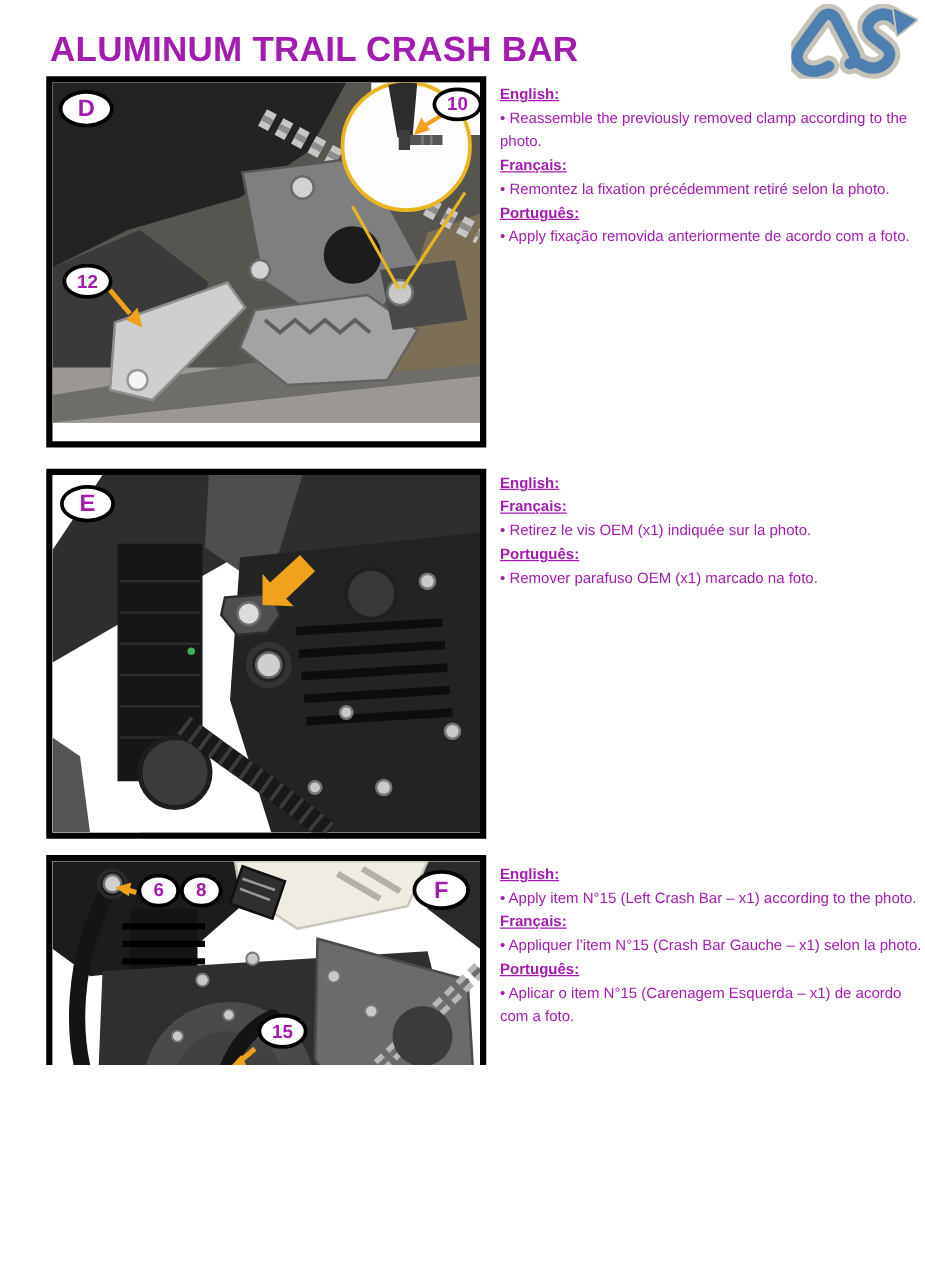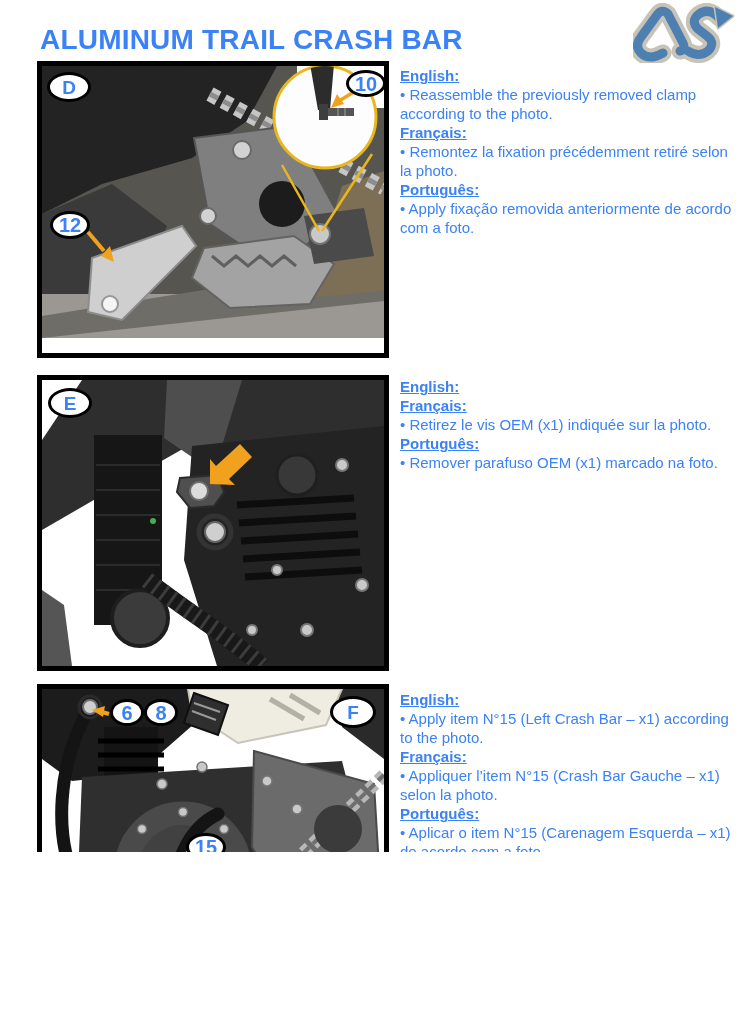--- a/index.html
+++ b/index.html
@@ -1,31 +1,31 @@
 <!DOCTYPE html>
 <html><head>
 <meta charset="utf-8">
 <style>
   html,body{margin:0;padding:0;background:#fff;}
   .page{position:relative;width:740px;height:852px;background:#ffffff;overflow:hidden;
-        font-family:"Liberation Sans",sans-serif;color:#3b82f6;}
+        font-family:"Liberation Sans",sans-serif;color:#a21caf;}
   .title{position:absolute;left:40px;top:24px;font-size:28px;font-weight:bold;
          letter-spacing:.2px;white-space:nowrap;}
   .logo{position:absolute;left:633px;top:3px;}
   .panel{position:absolute;left:37px;width:352px;border:5px solid #000;background:#fff;
          box-sizing:border-box;}
   #panel-d{top:61px;height:297px;}
   #panel-e{top:375px;height:296px;}
   #panel-f{top:684px;height:298px;}
   .panel svg.scene{display:block;}
   .co{position:absolute;background:#fff;border:3px solid #000;border-radius:50%;
       display:flex;align-items:center;justify-content:center;font-weight:bold;
-      box-sizing:border-box;font-size:20px;z-index:2;line-height:1;}
+      box-sizing:border-box;font-size:15px;z-index:2;line-height:1;}
   .co.lg{font-size:19px;}
-  .instructions{position:absolute;left:400px;width:338px;font-size:15px;line-height:19px;}
+  .instructions{position:absolute;left:400px;width:338px;font-size:12px;line-height:19px;}
   #instr-d{top:66px;}
   #instr-e{top:377px;}
   #instr-f{top:690px;}
   .lang-label{font-weight:bold;text-decoration:underline;}
   .pageno{position:absolute;left:651px;top:994px;font-size:17px;margin-top:48px;}
 </style>
 </head>
 <body>
 
 <div class="page">
@@ -246,21 +246,21 @@
         <polygon points="155,262 143,257 145,269" fill="#F0A11E"></polygon>
       </g>
       <g>
         <line x1="231" y1="260" x2="223" y2="253" stroke-width="4" stroke="#F0A11E"></line>
         <polygon points="214,244 227,246 220,256" fill="#F0A11E"></polygon>
       </g>
     </svg>
     <div class="co" style="left:68px;top:10px;width:34px;height:27px;">6</div>
     <div class="co" style="left:102px;top:10px;width:34px;height:27px;">8</div>
     <div class="co lg" style="left:288px;top:7px;width:46px;height:32px;">F</div>
-    <div class="co" style="left:144px;top:122px;width:40px;height:28px;margin-top:22px;">15</div>
+    <div class="co" style="left:164px;top:122px;width:40px;height:28px;">15</div>
     <div class="co" style="left:17px;top:229px;width:34px;height:28px;">9</div>
     <div class="co" style="left:96px;top:256px;width:34px;height:28px;">9</div>
     <div class="co" style="left:223px;top:263px;width:34px;height:28px;">5</div>
     <div class="co" style="left:253px;top:263px;width:34px;height:28px;">7</div>
     <div class="co" style="left:283px;top:263px;width:34px;height:28px;">8</div>
   </div>
 
   <div class="instructions" id="instr-d">
     <div class="lang-group">
       <div class="lang-label">English:</div>

